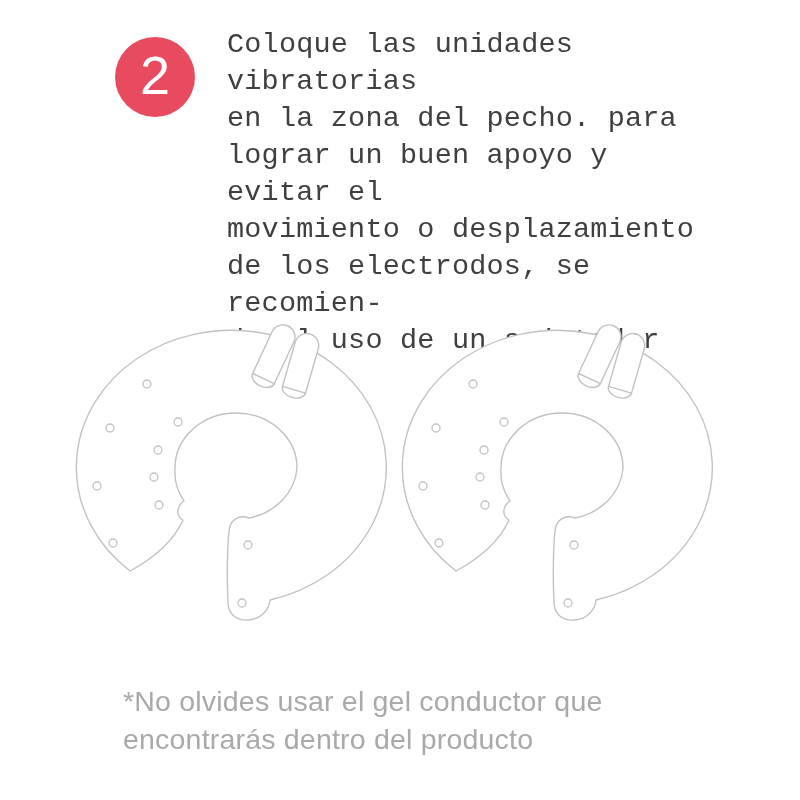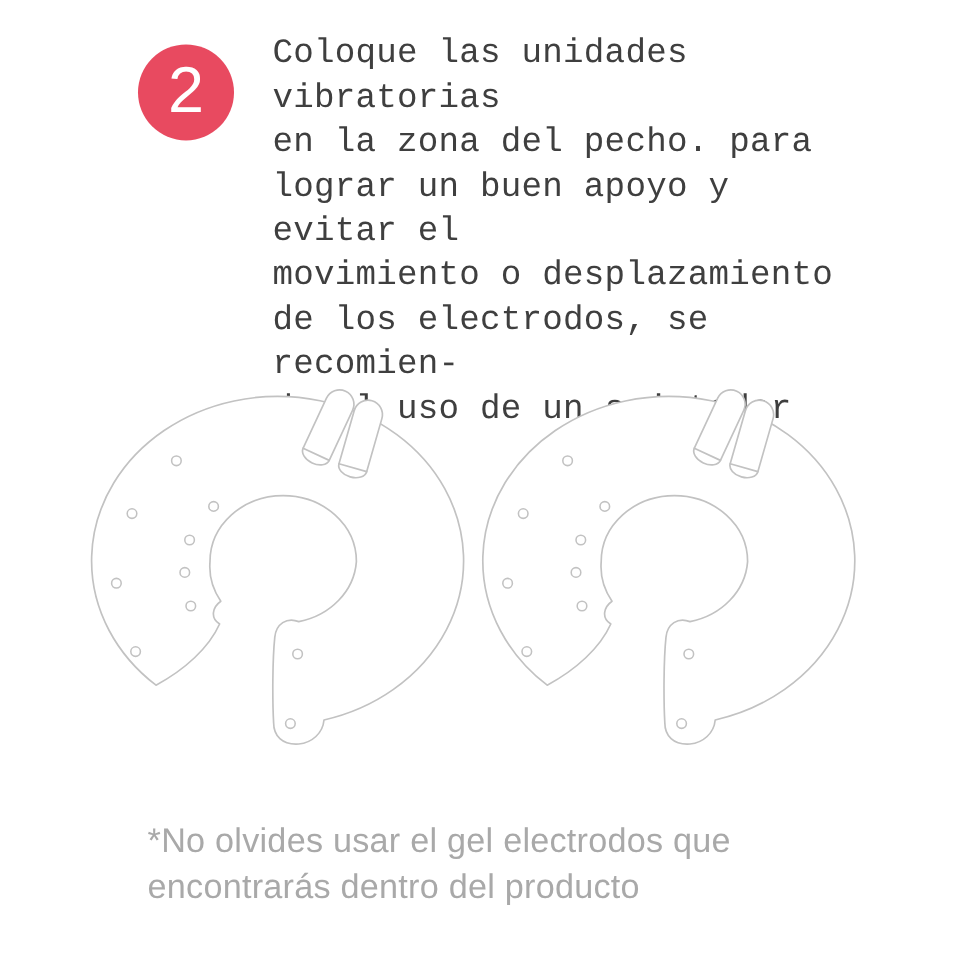--- a/index.html
+++ b/index.html
@@ -132,14 +132,14 @@
       <g transform="translate(238,16) rotate(16)">
         <path class="pad-line" d="M-12,58 L-12,12 A12,12 0 0 1 12,12 L12,58 A12,8 0 0 1 -12,58 Z"></path>
         <line class="pad-stroke" x1="-12" y1="58" x2="12" y2="58"></line>
       </g>
     </g>
   </defs>
   <use href="#pad" x="0" y="0"></use>
   <use href="#pad" x="326" y="0"></use>
 </svg>
 
-<p class="footnote">*No olvides usar el gel electrodos que
+<p class="footnote">*No olvides usar el gel conductor que
 encontrarás dentro del producto</p>
 
 </body></html>

